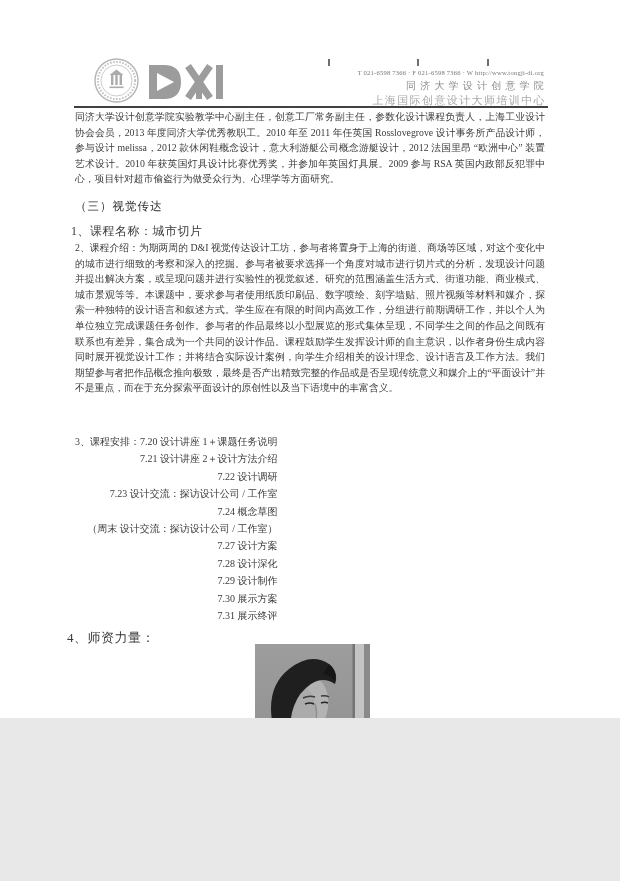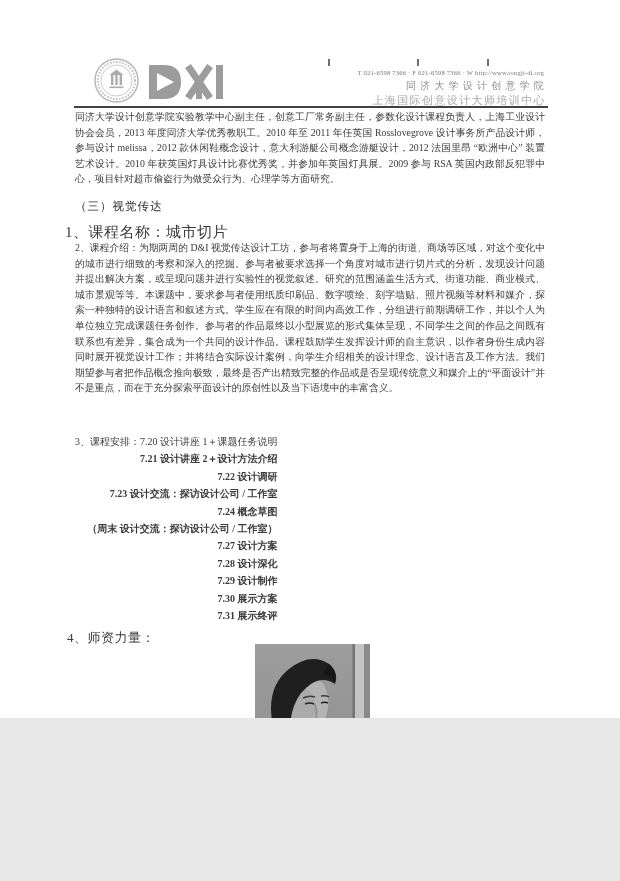--- a/index.html
+++ b/index.html
@@ -31,25 +31,25 @@
     position:absolute;left:75px;width:470px;
     font-size:9.8px;line-height:15.6px;text-align:justify;
     color:#3a3a3a;
   }
   .bio{top:109px;}
   .intro{top:240px;}
   .sec-heading{
     position:absolute;left:75px;top:199px;
     font-size:11.5px;font-weight:normal;letter-spacing:1px;color:#2e2e2e;
   }
-  .course-line{position:absolute;left:65px;top:223px;font-size:15px;color:#3a3a3a;letter-spacing:.5px;}
+  .course-line{position:absolute;left:71px;top:223px;font-size:12px;color:#3a3a3a;letter-spacing:.5px;}
   
   .schedule{position:absolute;left:75px;top:433px;font-size:10px;color:#3a3a3a;line-height:17.4px;text-align:right;}
   .schedule .first{white-space:nowrap;}
-  .schedule .item{white-space:nowrap;font-weight:bold;}
+  .schedule .item{white-space:nowrap;}
   .faculty-label{position:absolute;left:67px;top:629px;font-size:13px;color:#3a3a3a;letter-spacing:.5px;}
   
   .photo{position:absolute;left:255px;top:644px;width:115px;height:127px;overflow:hidden;}
   .caption{
     position:absolute;left:0;right:0;top:778px;text-align:center;
     font-size:9.5px;color:#4f4f4f;letter-spacing:.6px;
   }
 </style>
 </head>
 <body>

